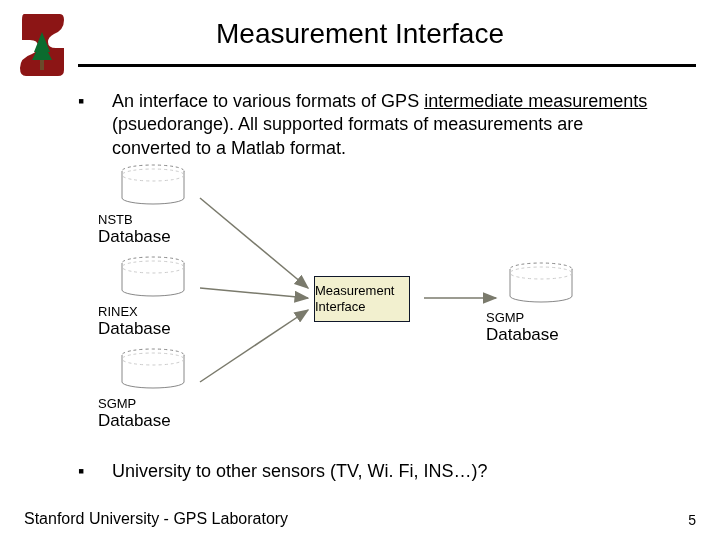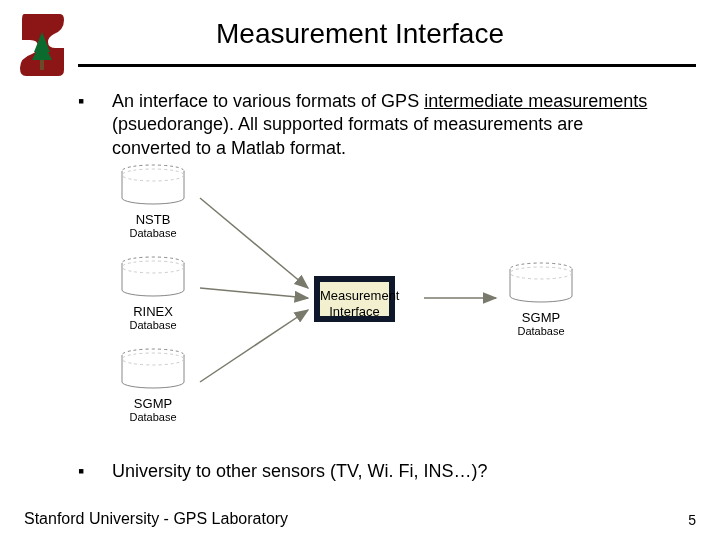--- a/index.html
+++ b/index.html
@@ -9,27 +9,27 @@
   .logo svg { display: block; }
   .title { position: absolute; top: 18px; left: 0; width: 100%; text-align: center; font-size: 28px; font-weight: 400; }
   .title-rule { position: absolute; top: 64px; left: 78px; right: 24px; height: 0; border-top: 3px solid #000; }
   .bullets { position: absolute; top: 90px; left: 78px; right: 60px; }
   .bullet { display: flex; font-size: 18px; line-height: 1.3; margin-bottom: 6px; }
   .bullet .marker { width: 34px; font-family: Arial, sans-serif; }
   .bullet .txt { flex: 1; }
   .underline { text-decoration: underline; }
   .bullet2-wrap { position: absolute; top: 460px; left: 78px; right: 60px; }
   .diagram { position: absolute; top: 170px; left: 108px; width: 470px; height: 270px; }
-  .db { position: absolute; width: 110px; text-align: center; }
+  .db { position: absolute; width: 110px; }
   .db .cyl { width: 66px; margin: 0 auto; }
   .db .lbl1 { font-size: 13px; margin-top: 2px; }
-  .db .lbl2 { font-size: 11px; }
-  .mi-box { position: absolute; left: 206px; top: 106px; width: 81px; height: 46px;
-            background: #f2f0cf; border: 6px solid #0f172a;
-            font-size: 13px; text-align: center; padding-top: 6px; line-height: 1.25; }
+  .db .lbl2 { font-size: 17px; }
+  .mi-box { position: absolute; left: 206px; top: 106px; width: 96px; height: 46px;
+            background: #f2f0cf; border: 1px solid #0f172a;
+            font-size: 13px; text-align: left; padding-top: 6px; line-height: 1.25; }
   .footer { position: absolute; left: 24px; bottom: 12px; font-size: 16px; }
   .pagenum { position: absolute; right: 24px; bottom: 12px; font-size: 14px; }
   svg.arrow { position: absolute; overflow: visible; }
 </style>
 </head>
 <body>
 <div class="slide">
 
 <div class="logo">
   <svg viewBox="0 0 48 68" width="48" height="68">

